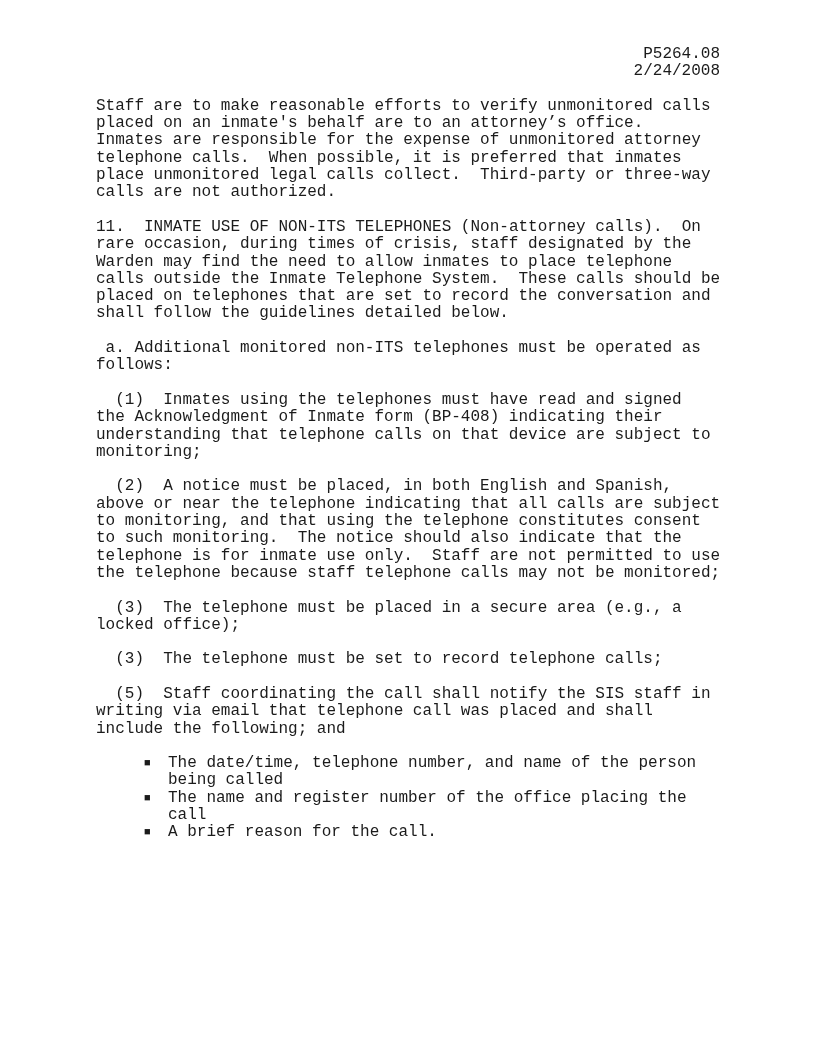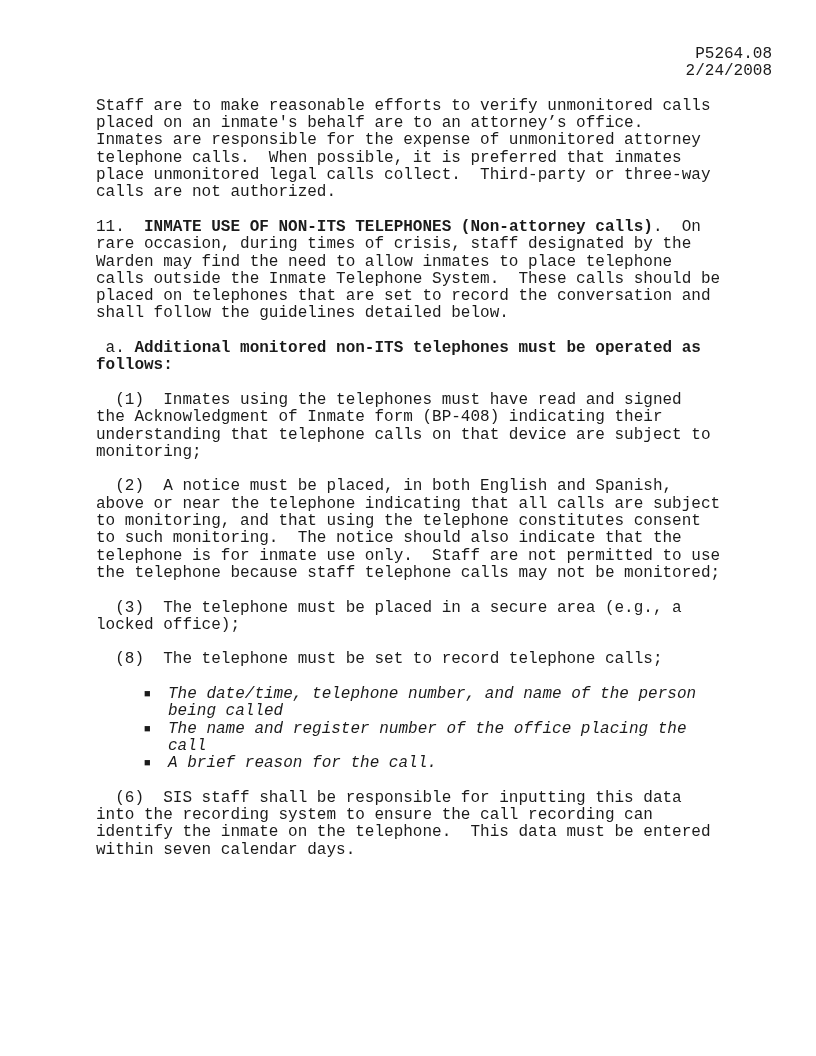--- a/index.html
+++ b/index.html
@@ -4,54 +4,53 @@
 <title>Document</title>
 <style>
   * { box-sizing: border-box; }
   html, body { margin: 0; padding: 0; background: #ffffff; }
   .page {
     position: relative;
     width: 816px;
     height: 1056px;
     margin: 0 auto;
     background: #ffffff;
-    padding: 46px 44px 40px 96px;
+    padding: 46px 96px 40px 96px;
     font-family: "Liberation Mono", "DejaVu Sans Mono", monospace;
     font-size: 16px;
     line-height: 17.3px;
     color: #1b1b1b;
     overflow: hidden;
   }
   .doc-header {
     text-align: right;
     margin-bottom: 17.3px;
   }
   .doc-body {
     margin-right: -28px; 
   }
   .para {
     margin: 0 0 17.3px 0;
     white-space: pre-wrap;
   }
-  .bold { font-weight: bold; }
+  .bold { font-weight: normal; }
   .bullets {
     list-style: none;
     margin: 0 0 17.3px 0;
     padding: 0 0 0 48px;
   }
   .bullet-row { display: flex; }
   .bullet-glyph {
     flex: 0 0 24px;
     font-size: 11px;
     line-height: 17.3px;
   }
   .bullet-text {
     flex: 1;
     white-space: pre-wrap;
-    font-style: italic;
   }
 </style>
 </head>
 <body>
 
 <div class="page">
 
   <header class="doc-header">
     <div>P5264.08</div>
     <div>2/24/2008</div>
@@ -84,40 +83,39 @@
     <p class="para">  (2)  A notice must be placed, in both English and Spanish,
 above or near the telephone indicating that all calls are subject
 to monitoring, and that using the telephone constitutes consent
 to such monitoring.  The notice should also indicate that the
 telephone is for inmate use only.  Staff are not permitted to use
 the telephone because staff telephone calls may not be monitored;</p>
 
     <p class="para">  (3)  The telephone must be placed in a secure area (e.g., a
 locked office);</p>
 
-    <p class="para">  (8)  The telephone must be set to record telephone calls;</p>
+    <p class="para">  (3)  The telephone must be set to record telephone calls;</p>
 
+    <p class="para">  (5)  Staff coordinating the call shall notify the SIS staff in
+writing via email that telephone call was placed and shall
+include the following; and</p>
 
     <ul class="bullets">
       <li class="bullet-row">
         <span class="bullet-glyph">■</span>
         <span class="bullet-text">The date/time, telephone number, and name of the person
 being called</span>
       </li>
       <li class="bullet-row">
         <span class="bullet-glyph">■</span>
         <span class="bullet-text">The name and register number of the office placing the
 call</span>
       </li>
       <li class="bullet-row">
         <span class="bullet-glyph">■</span>
         <span class="bullet-text">A brief reason for the call.</span>
       </li>
     </ul>
 
-    <p class="para">  (6)  SIS staff shall be responsible for inputting this data
-into the recording system to ensure the call recording can
-identify the inmate on the telephone.  This data must be entered
-within seven calendar days.</p>
 
   </main>
 
 </div>
 
 </body></html>

